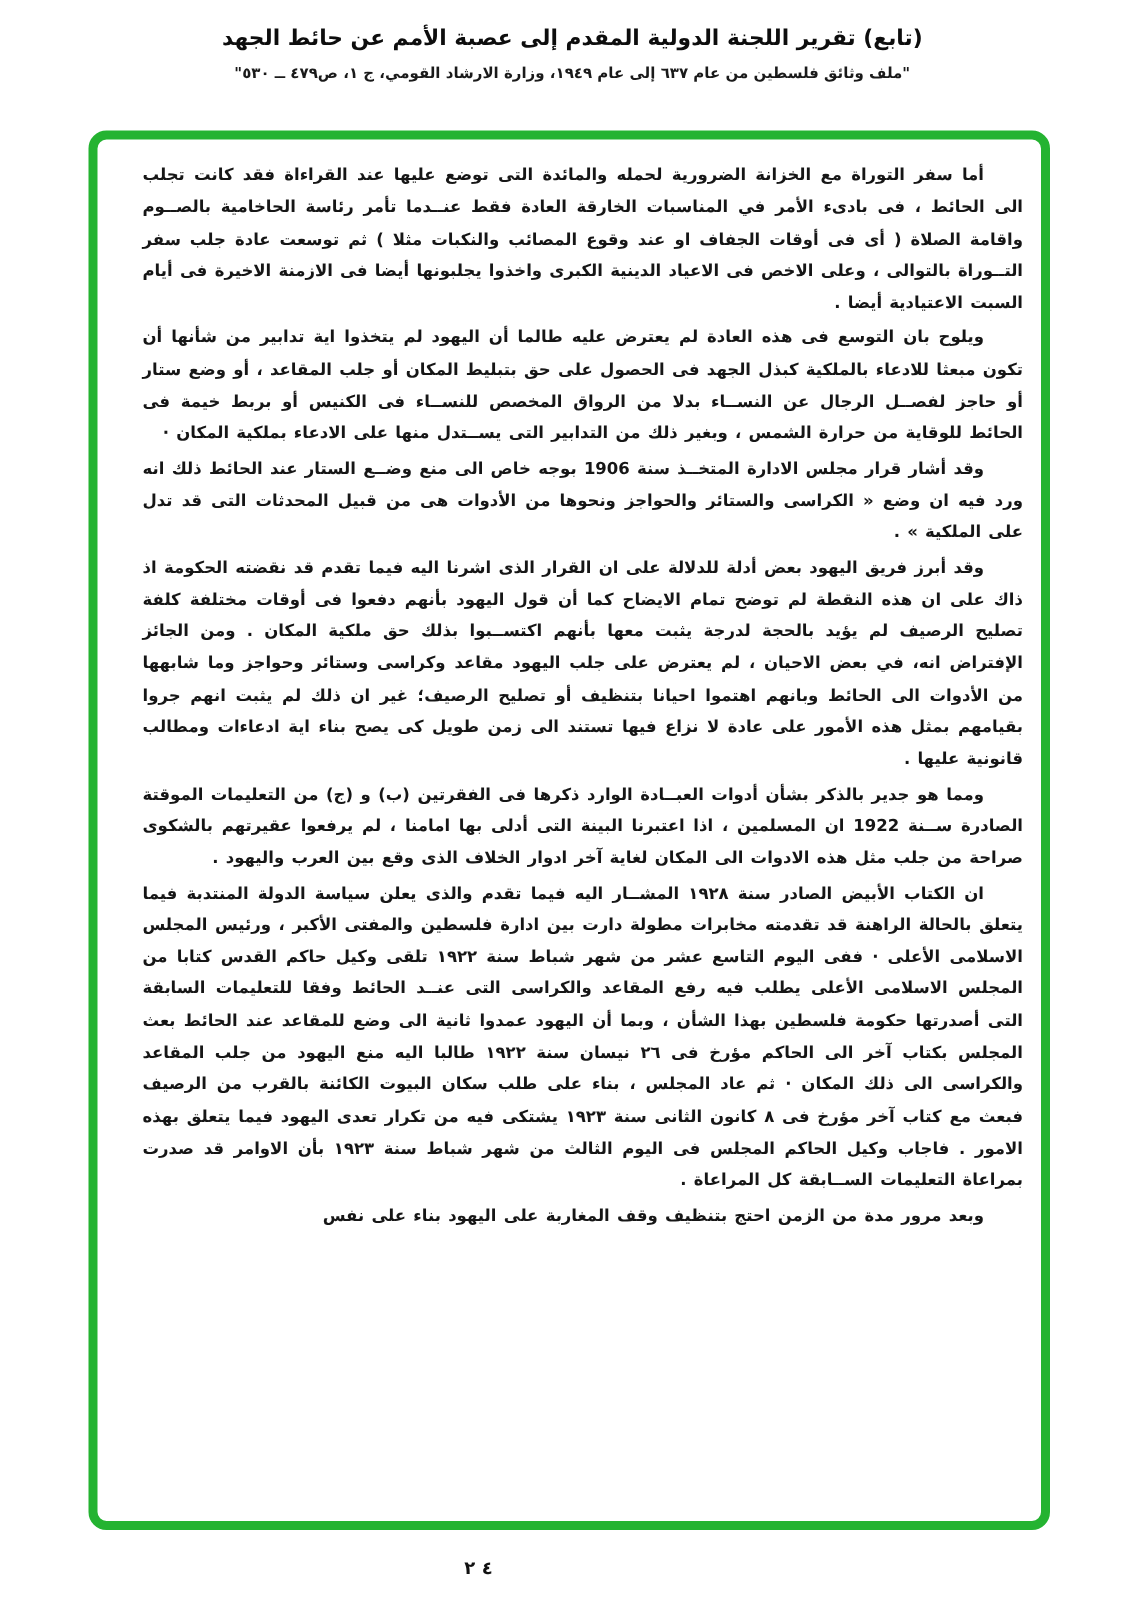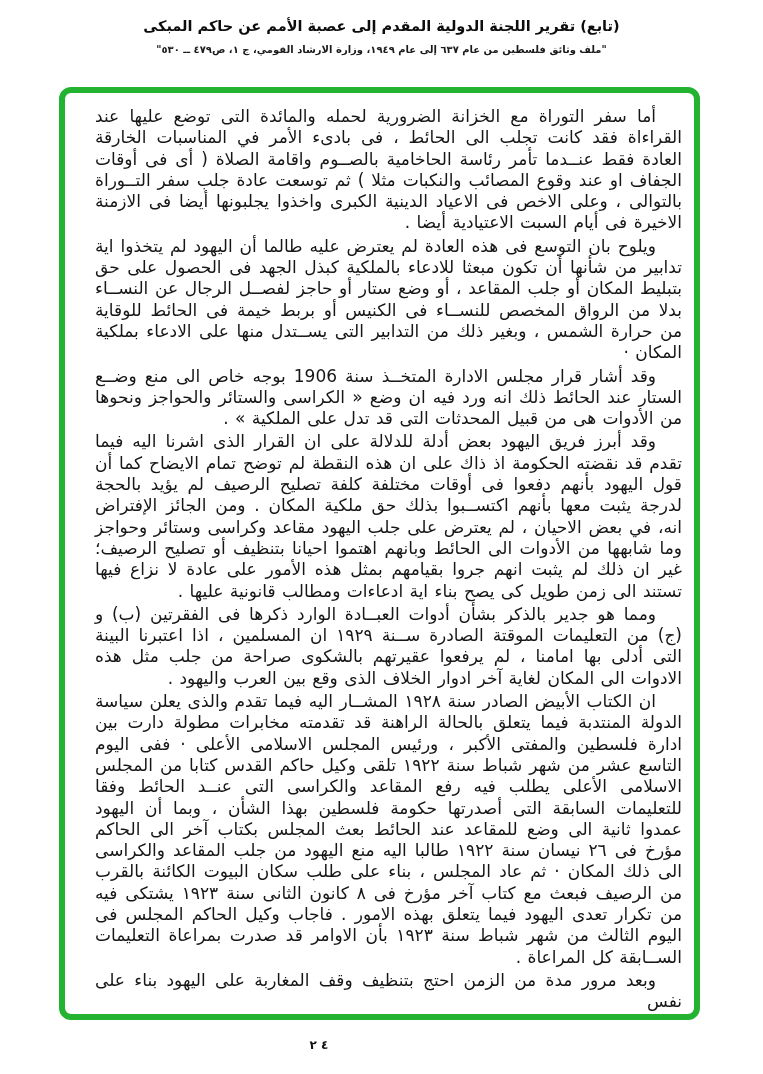--- a/index.html
+++ b/index.html
@@ -49,22 +49,22 @@
   .text-body {
     box-sizing: border-box;
     width: 100%;
     height: 100%;
     padding: 13px 12px 0 30px;
     direction: rtl;
     overflow: hidden;
   }
   .text-body p {
     margin: 0 0 2px 0;
-    font-size: 17px;
-    font-weight: normal;
+    font-size: 11px;
+    font-weight: bold;
     line-height: 21.3px;
     text-align: justify;
     text-indent: 26px;
     word-spacing: 1px;
     color: #161616;
   }
   .page-number {
     position: absolute;
     left: 0;
     top: 1038px;
@@ -74,29 +74,29 @@
     font-size: 12px;
     font-weight: bold;
     letter-spacing: 5px;
     color: #111111;
   }
 </style>
 </head>
 <body>
 
 <div class="page-header">
-  <div class="doc-title">(تابع) تقرير اللجنة الدولية المقدم إلى عصبة الأمم عن حاكم المبكى</div>
+  <div class="doc-title">(تابع) تقرير اللجنة الدولية المقدم إلى عصبة الأمم عن حائط الجهد</div>
   <div class="doc-source">"ملف وثائق فلسطين من عام ٦٣٧ إلى عام ١٩٤٩، وزارة الارشاد القومي، ج ١، ص٤٧٩ ــ ٥٣٠"</div>
 </div>
 
 <div class="text-frame" style="border-color: rgb(36, 179, 49);">
   <div class="text-body">
       <p class="body-paragraph">أما سفر التوراة مع الخزانة الضرورية لحمله والمائدة التى توضع عليها عند القراءاة فقد كانت تجلب الى الحائط ، فى بادىء الأمر في المناسبات الخارقة العادة فقط عنــدما تأمر رئاسة الحاخامية بالصــوم واقامة الصلاة ( أى فى أوقات الجفاف او عند وقوع المصائب والنكبات مثلا ) ثم توسعت عادة جلب سفر التــوراة بالتوالى ، وعلى الاخص فى الاعياد الدينية الكبرى واخذوا يجلبونها أيضا فى الازمنة الاخيرة فى أيام السبت الاعتيادية أيضا .</p>
       <p class="body-paragraph">ويلوح بان التوسع فى هذه العادة لم يعترض عليه طالما أن اليهود لم يتخذوا اية تدابير من شأنها أن تكون مبعثا للادعاء بالملكية كبذل الجهد فى الحصول على حق بتبليط المكان أو جلب المقاعد ، أو وضع ستار أو حاجز لفصــل الرجال عن النســاء بدلا من الرواق المخصص للنســاء فى الكنيس أو بربط خيمة فى الحائط للوقاية من حرارة الشمس ، وبغير ذلك من التدابير التى يســتدل منها على الادعاء بملكية المكان ·</p>
       <p class="body-paragraph">وقد أشار قرار مجلس الادارة المتخــذ سنة 1906 بوجه خاص الى منع وضــع الستار عند الحائط ذلك انه ورد فيه ان وضع « الكراسى والستائر والحواجز ونحوها من الأدوات هى من قبيل المحدثات التى قد تدل على الملكية » .</p>
       <p class="body-paragraph">وقد أبرز فريق اليهود بعض أدلة للدلالة على ان القرار الذى اشرنا اليه فيما تقدم قد نقضته الحكومة اذ ذاك على ان هذه النقطة لم توضح تمام الايضاح كما أن قول اليهود بأنهم دفعوا فى أوقات مختلفة كلفة تصليح الرصيف لم يؤيد بالحجة لدرجة يثبت معها بأنهم اكتســبوا بذلك حق ملكية المكان . ومن الجائز الإفتراض انه، في بعض الاحيان ، لم يعترض على جلب اليهود مقاعد وكراسى وستائر وحواجز وما شابهها من الأدوات الى الحائط وبانهم اهتموا احيانا بتنظيف أو تصليح الرصيف؛ غير ان ذلك لم يثبت انهم جروا بقيامهم بمثل هذه الأمور على عادة لا نزاع فيها تستند الى زمن طويل كى يصح بناء اية ادعاءات ومطالب قانونية عليها .</p>
-      <p class="body-paragraph">ومما هو جدير بالذكر بشأن أدوات العبــادة الوارد ذكرها فى الفقرتين (ب) و (ج) من التعليمات الموقتة الصادرة ســنة ١٩٢٩ ان المسلمين ، اذا اعتبرنا البينة التى أدلى بها امامنا ، لم يرفعوا عقيرتهم بالشكوى صراحة من جلب مثل هذه الادوات الى المكان لغاية آخر ادوار الخلاف الذى وقع بين العرب واليهود .</p>
+      <p class="body-paragraph">ومما هو جدير بالذكر بشأن أدوات العبــادة الوارد ذكرها فى الفقرتين (ب) و (ج) من التعليمات الموقتة الصادرة ســنة 1922 ان المسلمين ، اذا اعتبرنا البينة التى أدلى بها امامنا ، لم يرفعوا عقيرتهم بالشكوى صراحة من جلب مثل هذه الادوات الى المكان لغاية آخر ادوار الخلاف الذى وقع بين العرب واليهود .</p>
       <p class="body-paragraph">ان الكتاب الأبيض الصادر سنة ١٩٢٨ المشــار اليه فيما تقدم والذى يعلن سياسة الدولة المنتدبة فيما يتعلق بالحالة الراهنة قد تقدمته مخابرات مطولة دارت بين ادارة فلسطين والمفتى الأكبر ، ورئيس المجلس الاسلامى الأعلى · ففى اليوم التاسع عشر من شهر شباط سنة ١٩٢٢ تلقى وكيل حاكم القدس كتابا من المجلس الاسلامى الأعلى يطلب فيه رفع المقاعد والكراسى التى عنــد الحائط وفقا للتعليمات السابقة التى أصدرتها حكومة فلسطين بهذا الشأن ، وبما أن اليهود عمدوا ثانية الى وضع للمقاعد عند الحائط بعث المجلس بكتاب آخر الى الحاكم مؤرخ فى ٢٦ نيسان سنة ١٩٢٢ طالبا اليه منع اليهود من جلب المقاعد والكراسى الى ذلك المكان · ثم عاد المجلس ، بناء على طلب سكان البيوت الكائنة بالقرب من الرصيف فبعث مع كتاب آخر مؤرخ فى ٨ كانون الثانى سنة ١٩٢٣ يشتكى فيه من تكرار تعدى اليهود فيما يتعلق بهذه الامور . فاجاب وكيل الحاكم المجلس فى اليوم الثالث من شهر شباط سنة ١٩٢٣ بأن الاوامر قد صدرت بمراعاة التعليمات الســابقة كل المراعاة .</p>
       <p class="body-paragraph">وبعد مرور مدة من الزمن احتج بتنظيف وقف المغاربة على اليهود بناء على نفس</p>
     </div>
 </div>
 
 <div class="page-number">٤ ٢</div>
 
 </body></html>

